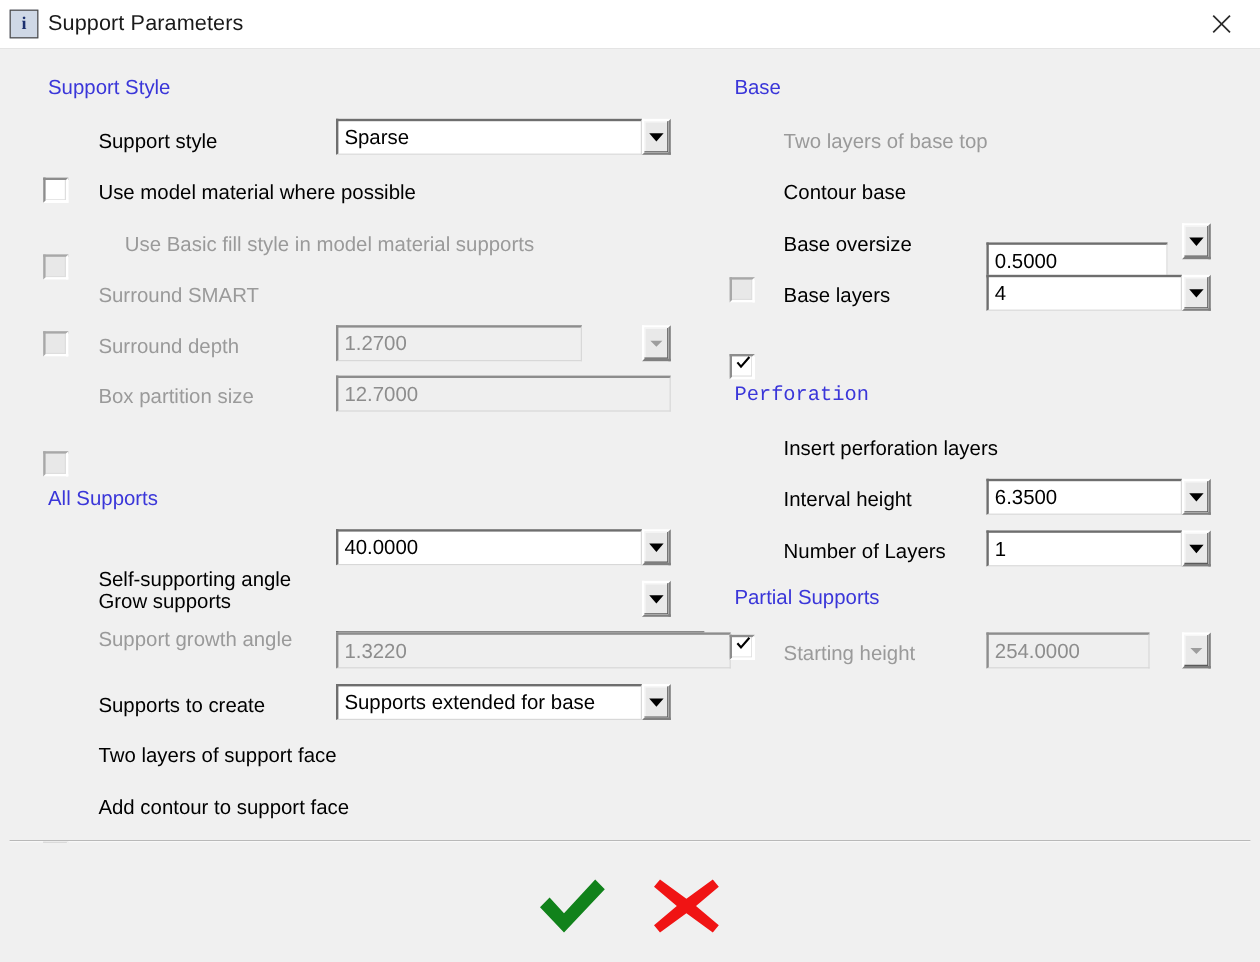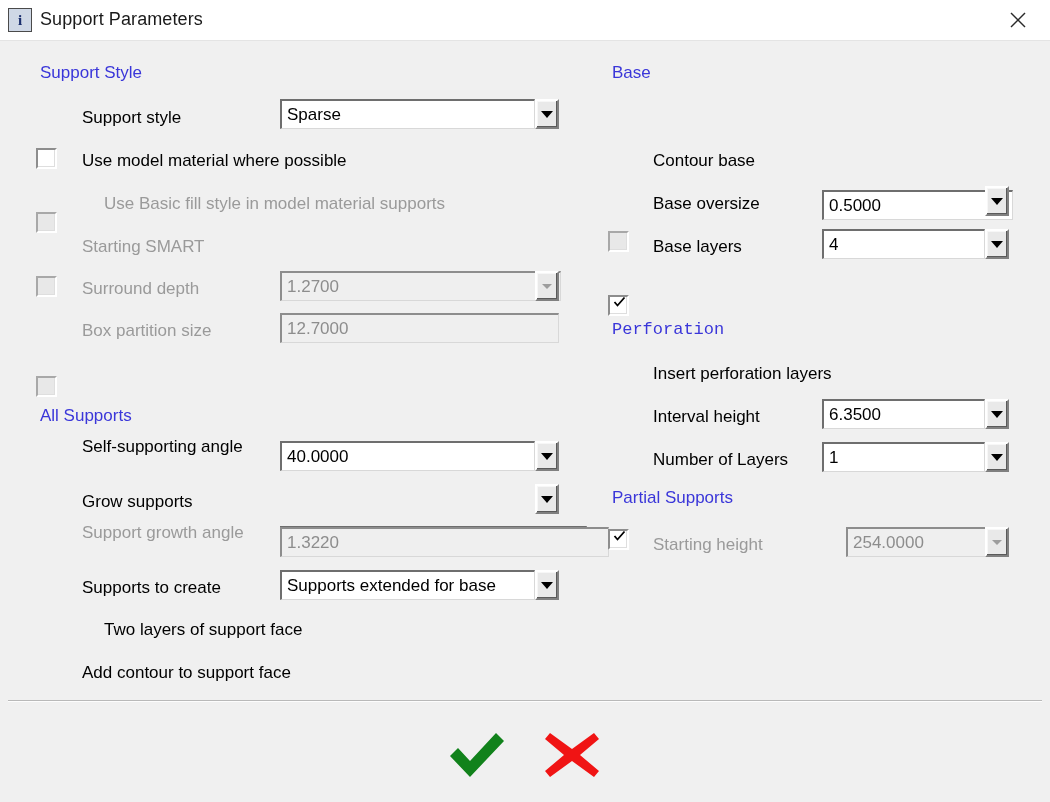--- a/index.html
+++ b/index.html
@@ -178,35 +178,35 @@
     <span class="arrow"></span>
   </div>
 
   <div class="abs checkbox" style="left:36px; top:107px;"></div>
   <div class="abs cb-label" style="left:82px; top:110px;">Use model material where possible</div>
 
   <div class="abs checkbox dis" style="left:36px; top:150px;"></div>
   <div class="abs cb-label dis" style="left:104px; top:153px;">Use Basic fill style in model material supports</div>
 
   <div class="abs checkbox dis" style="left:36px; top:193px;"></div>
-  <div class="abs cb-label dis" style="left:82px; top:196px;">Starting SMART</div>
+  <div class="abs cb-label dis" style="left:82px; top:196px;">Surround SMART</div>
 
   <div class="abs fld-label dis" style="left:82px; top:238px;">Surround depth</div>
-  <div class="abs field dis" style="left:280px; top:230px; width:281px;">1.2700</div>
+  <div class="abs field dis" style="left:280px; top:230px; width:205px;">1.2700</div>
   <div class="abs dropbtn dis" style="left:535px; top:230px;">
     <span class="arrow"></span>
   </div>
 
   <div class="abs checkbox dis" style="left:36px; top:272px;"></div>
   <div class="abs fld-label dis" style="left:82px; top:280px;">Box partition size</div>
   <div class="abs field dis" style="left:280px; top:272px; width:279px;">12.7000</div>
 
   <div class="abs group-title" style="left:40px; top:365px;">All Supports</div>
 
-  <div class="abs fld-label" style="left:82px; top:396px;">Self-supporting angle</div>
+  <div class="abs fld-label" style="left:82px; top:432px;">Self-supporting angle</div>
   <div class="abs field" style="left:280px; top:400px; width:255px;">40.0000</div>
   <div class="abs dropbtn" style="left:535px; top:400px;">
     <span class="arrow"></span>
   </div>
 
   <div class="abs fld-label" style="left:82px; top:451px;">Grow supports</div>
   <div class="abs field" style="left:280px; top:443px; width:307px;margin-top:42px;">Small only</div>
   <div class="abs dropbtn" style="left:535px; top:443px;">
     <span class="arrow"></span>
   </div>
@@ -220,40 +220,41 @@
     <span class="arrow"></span>
   </div>
 
   <div class="abs checkbox" style="left:36px; top:576px;">
     <span class="tick">
       <svg width="13" height="13" viewBox="0 0 13 13">
         <path d="M1.5 6 L4.5 9.5 L11.5 1.5" stroke="#000" stroke-width="1.8" fill="none"></path>
       </svg>
     </span>
   </div>
-  <div class="abs cb-label" style="left:82px; top:579px;margin-left:22px;">Two layers of support face</div>
+  <div class="abs cb-label" style="left:82px; top:579px;">Two layers of support face</div>
 
   <div class="abs checkbox" style="left:36px; top:619px;"></div>
   <div class="abs cb-label" style="left:82px; top:622px;">Add contour to support face</div>
 
   <div class="abs group-title" style="left:612px; top:22px;">Base</div>
 
   <div class="abs checkbox dis" style="left:608px; top:64px;"></div>
+  <div class="abs cb-label dis" style="left:653px; top:67px;">Two layers of base top</div>
 
   <div class="abs checkbox" style="left:608px; top:107px;">
     <span class="tick">
       <svg width="13" height="13" viewBox="0 0 13 13">
         <path d="M1.5 6 L4.5 9.5 L11.5 1.5" stroke="#000" stroke-width="1.8" fill="none"></path>
       </svg>
     </span>
   </div>
   <div class="abs cb-label" style="left:653px; top:110px;">Contour base</div>
 
   <div class="abs fld-label" style="left:653px; top:153px;">Base oversize</div>
-  <div class="abs field" style="left:822px; top:149px; width:191px;">0.5000</div>
+  <div class="abs field" style="left:822px; top:161px; width:151px;">0.5000</div>
   <div class="abs dropbtn" style="left:985px; top:145px;">
     <span class="arrow"></span>
   </div>
 
   <div class="abs fld-label" style="left:653px; top:196px;">Base layers</div>
   <div class="abs field" style="left:822px; top:188px; width:163px;">4</div>
   <div class="abs dropbtn" style="left:985px; top:188px;">
     <span class="arrow"></span>
   </div>
 
@@ -277,21 +278,21 @@
   <div class="abs fld-label" style="left:653px; top:409px;">Number of Layers</div>
   <div class="abs field" style="left:822px; top:401px; width:163px;">1</div>
   <div class="abs dropbtn" style="left:985px; top:401px;">
     <span class="arrow"></span>
   </div>
 
   <div class="abs group-title" style="left:612px; top:447px;">Partial Supports</div>
 
   <div class="abs checkbox" style="left:608px; top:491px;"></div>
   <div class="abs fld-label dis" style="left:653px; top:494px;">Starting height</div>
-  <div class="abs field dis" style="left:846px; top:486px; width:160px;">254.0000</div>
+  <div class="abs field dis" style="left:822px; top:486px; width:136px;">254.0000</div>
   <div class="abs dropbtn dis" style="left:985px; top:486px;">
     <span class="arrow"></span>
   </div>
 
 </div>
 
 <div class="sep"></div>
 
 <div class="footer">
   <div class="act" style="left:445px; top:26px; width:64px; height:54px;">

